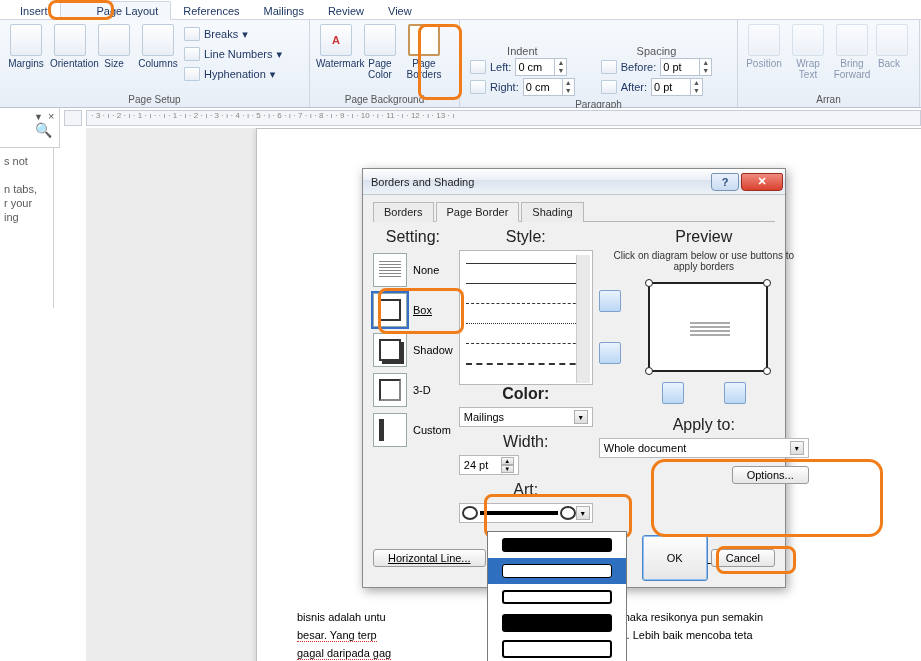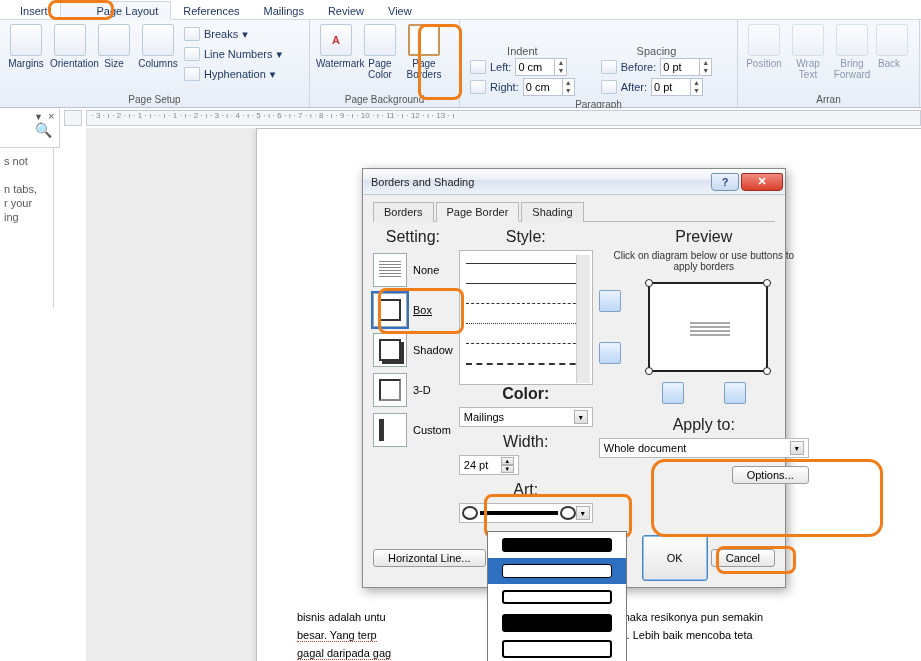--- a/index.html
+++ b/index.html
@@ -371,21 +371,21 @@
         </div>
         <div class="sec-label" style="margin-top:12px;">Apply to:</div>
         <div class="dd" style="width:210px;">
             <span>Whole document</span>
             <span class="arrow">▾</span>
           </div>
         <div style="text-align:right;margin-top:8px;"><button class="btn">Options...</button></div>
       </div>
     </div>
 
-    <div style="display:flex;justify-content:space-between;align-items:center;margin-top:12px;">
+    <div style="display:flex;justify-content:space-between;align-items:center;margin-top:12px;text-decoration:underline;">
       <button class="btn">Horizontal Line...</button>
       <div>
         <button class="btn" style="border-color:#4d86c6;box-shadow:0 0 0 1px #8fbef2 inset;padding:16px 24px;">OK</button>
         <button class="btn">Cancel</button>
       </div>
     </div>
   </div>
 </div>
 
 <div class="artlist">

